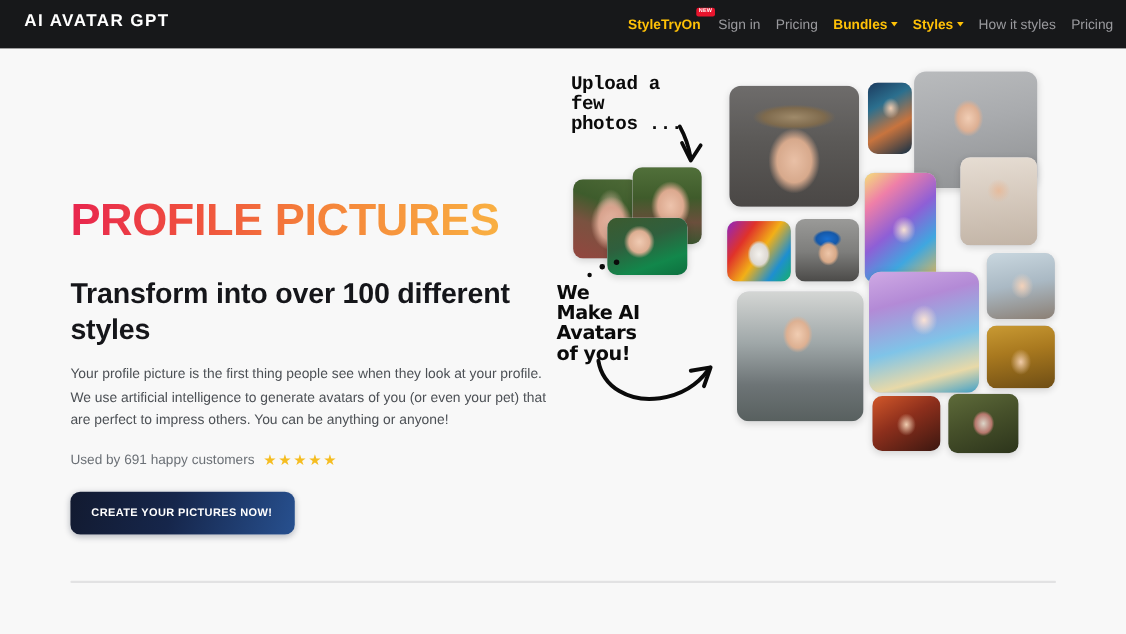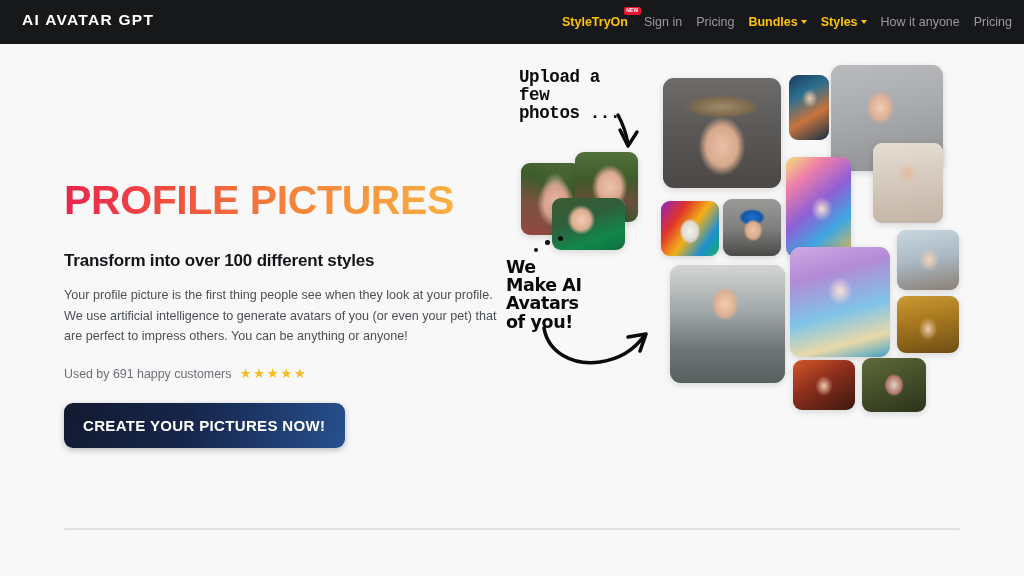--- a/index.html
+++ b/index.html
@@ -51,37 +51,37 @@
   .h1 {
     font-size: 41px; font-weight: 700; line-height: 1.12;
     color: #101010; letter-spacing: -0.4px;
   }
   .h1 .grad {
     background: linear-gradient(90deg, #e8254e 0%, #ef4d3f 26%, #f5833a 58%, #f9b042 100%);
     -webkit-background-clip: text; background-clip: text;
     -webkit-text-fill-color: transparent; color: transparent;
   }
   .h2 {
-    margin-top: 26px; font-size: 17px; font-weight: 700;
+    margin-top: 26px; font-size: 26px; font-weight: 700;
     line-height: 1.28; color: #15161a; letter-spacing: -0.2px;
   }
   .lede {
     margin-top: 14px; width: 434px;
     font-size: 12.6px; line-height: 1.62; color: #4c5055;
   }
   .social {
     margin-top: 20px; display: flex; align-items: center; gap: 8px;
   }
   .social-text { font-size: 12.4px; color: #6b7076; }
   .stars { color: #f5bd20; font-size: 13.5px; letter-spacing: 1.5px; line-height: 1; }
   .cta {
     margin-top: 22px; display: inline-block;
     padding: 14px 20px 14px 19px; border: none; border-radius: 9px;
     background: linear-gradient(105deg, #121a30 0%, #16264b 45%, #27508f 100%);
-    color: #ffffff; font-size: 15px; font-weight: 700;
+    color: #ffffff; font-size: 10px; font-weight: 700;
     letter-spacing: .35px; cursor: pointer;
     box-shadow: 0 2px 6px rgba(16,24,48,.28);
   }
 
   
   .annot {
     position: absolute; color: #0b0b0b; font-weight: 700;
     font-family: "DejaVu Sans", sans-serif;
     line-height: 1.04; letter-spacing: -0.4px;
   }
@@ -113,21 +113,21 @@
       <span class="new-badge">NEW</span>
     </a>
     <a class="nav-link">Sign in</a>
     <a class="nav-link">Pricing</a>
     <a class="nav-link gold">
       <span>Bundles</span><span class="caret"></span>
     </a>
     <a class="nav-link gold">
       <span>Styles</span><span class="caret"></span>
     </a>
-    <a class="nav-link">How it anyone</a>
+    <a class="nav-link">How it styles</a>
     <a class="nav-link">Pricing</a>
   </div>
 </div>
 
 <div class="hero-left">
   <h1 class="h1">
     <br>
     <br>
     <span class="grad">PROFILE PICTURES</span>
   </h1>

